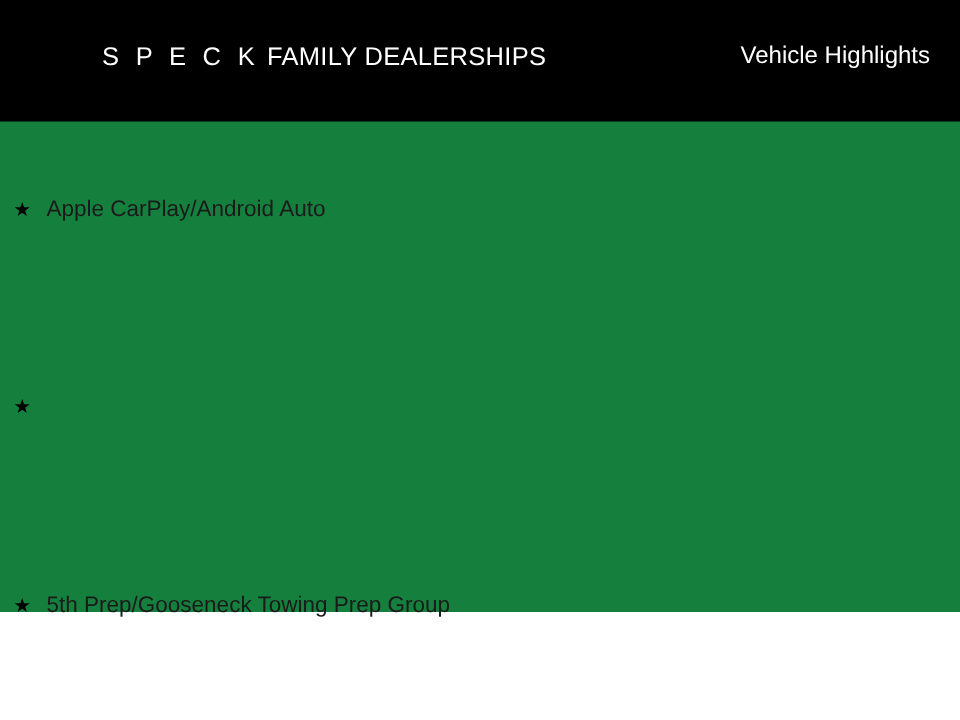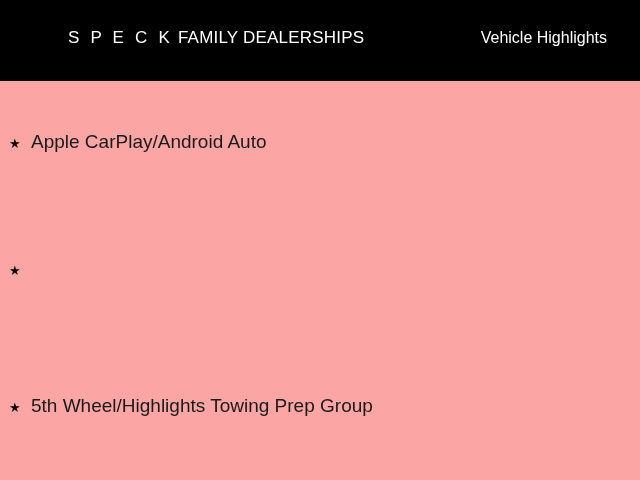--- a/index.html
+++ b/index.html
@@ -9,22 +9,22 @@
   body {
     width: 640px;
     height: 480px;
     background: #ffffff;
     font-family: "Liberation Sans", sans-serif;
     overflow: hidden;
   }
   .page {
     position: relative;
     width: 640px;
-    height: 480px;
-    background: #fca5a5;
+    height: 408px;
+    background: #15803d;
   }
   .header-bar {
     position: absolute;
     left: 0;
     top: 0;
     width: 640px;
     height: 81px;
     background: #000000;
   }
   .brand {
@@ -34,21 +34,21 @@
     color: #ffffff;
     font-size: 17px;
     letter-spacing: 0.2px;
     white-space: nowrap;
   }
   .brand .spaced {
     letter-spacing: 3.2px;
   }
   .section-title {
     position: absolute;
-    right: 33px;
+    right: 20px;
     top: 29px;
     color: #ffffff;
     font-size: 16px;
     white-space: nowrap;
     margin-left: 13px;
   }
   .bullet-list {
     position: absolute;
     left: 0;
     top: 81px;
@@ -70,21 +70,21 @@
   .bullet-item.i2 { top: 315px; }
   .bullet-mark {
     color: #000000;
     font-size: 13px;
     line-height: 1;
     width: 22px;
     flex: 0 0 22px;
   }
   .bullet-text {
     color: #1a1a1a;
-    font-size: 19px;
+    font-size: 15px;
     line-height: 1;
   }
 </style>
 </head>
 <body>
 
 <div class="page">
 
   <div class="header-bar">
     <div class="brand">
@@ -99,18 +99,18 @@
       <span class="bullet-mark">★</span>
       <span class="bullet-text">Apple CarPlay/Android Auto</span>
     </li>
 
     <li class="bullet-item i1">
       <span class="bullet-mark">★</span>
     </li>
 
     <li class="bullet-item i2">
       <span class="bullet-mark">★</span>
-      <span class="bullet-text">5th Wheel/Highlights Towing Prep Group</span>
+      <span class="bullet-text">5th Prep/Gooseneck Towing Prep Group</span>
     </li>
 
   </ul>
 
 </div>
 
 </body></html>

